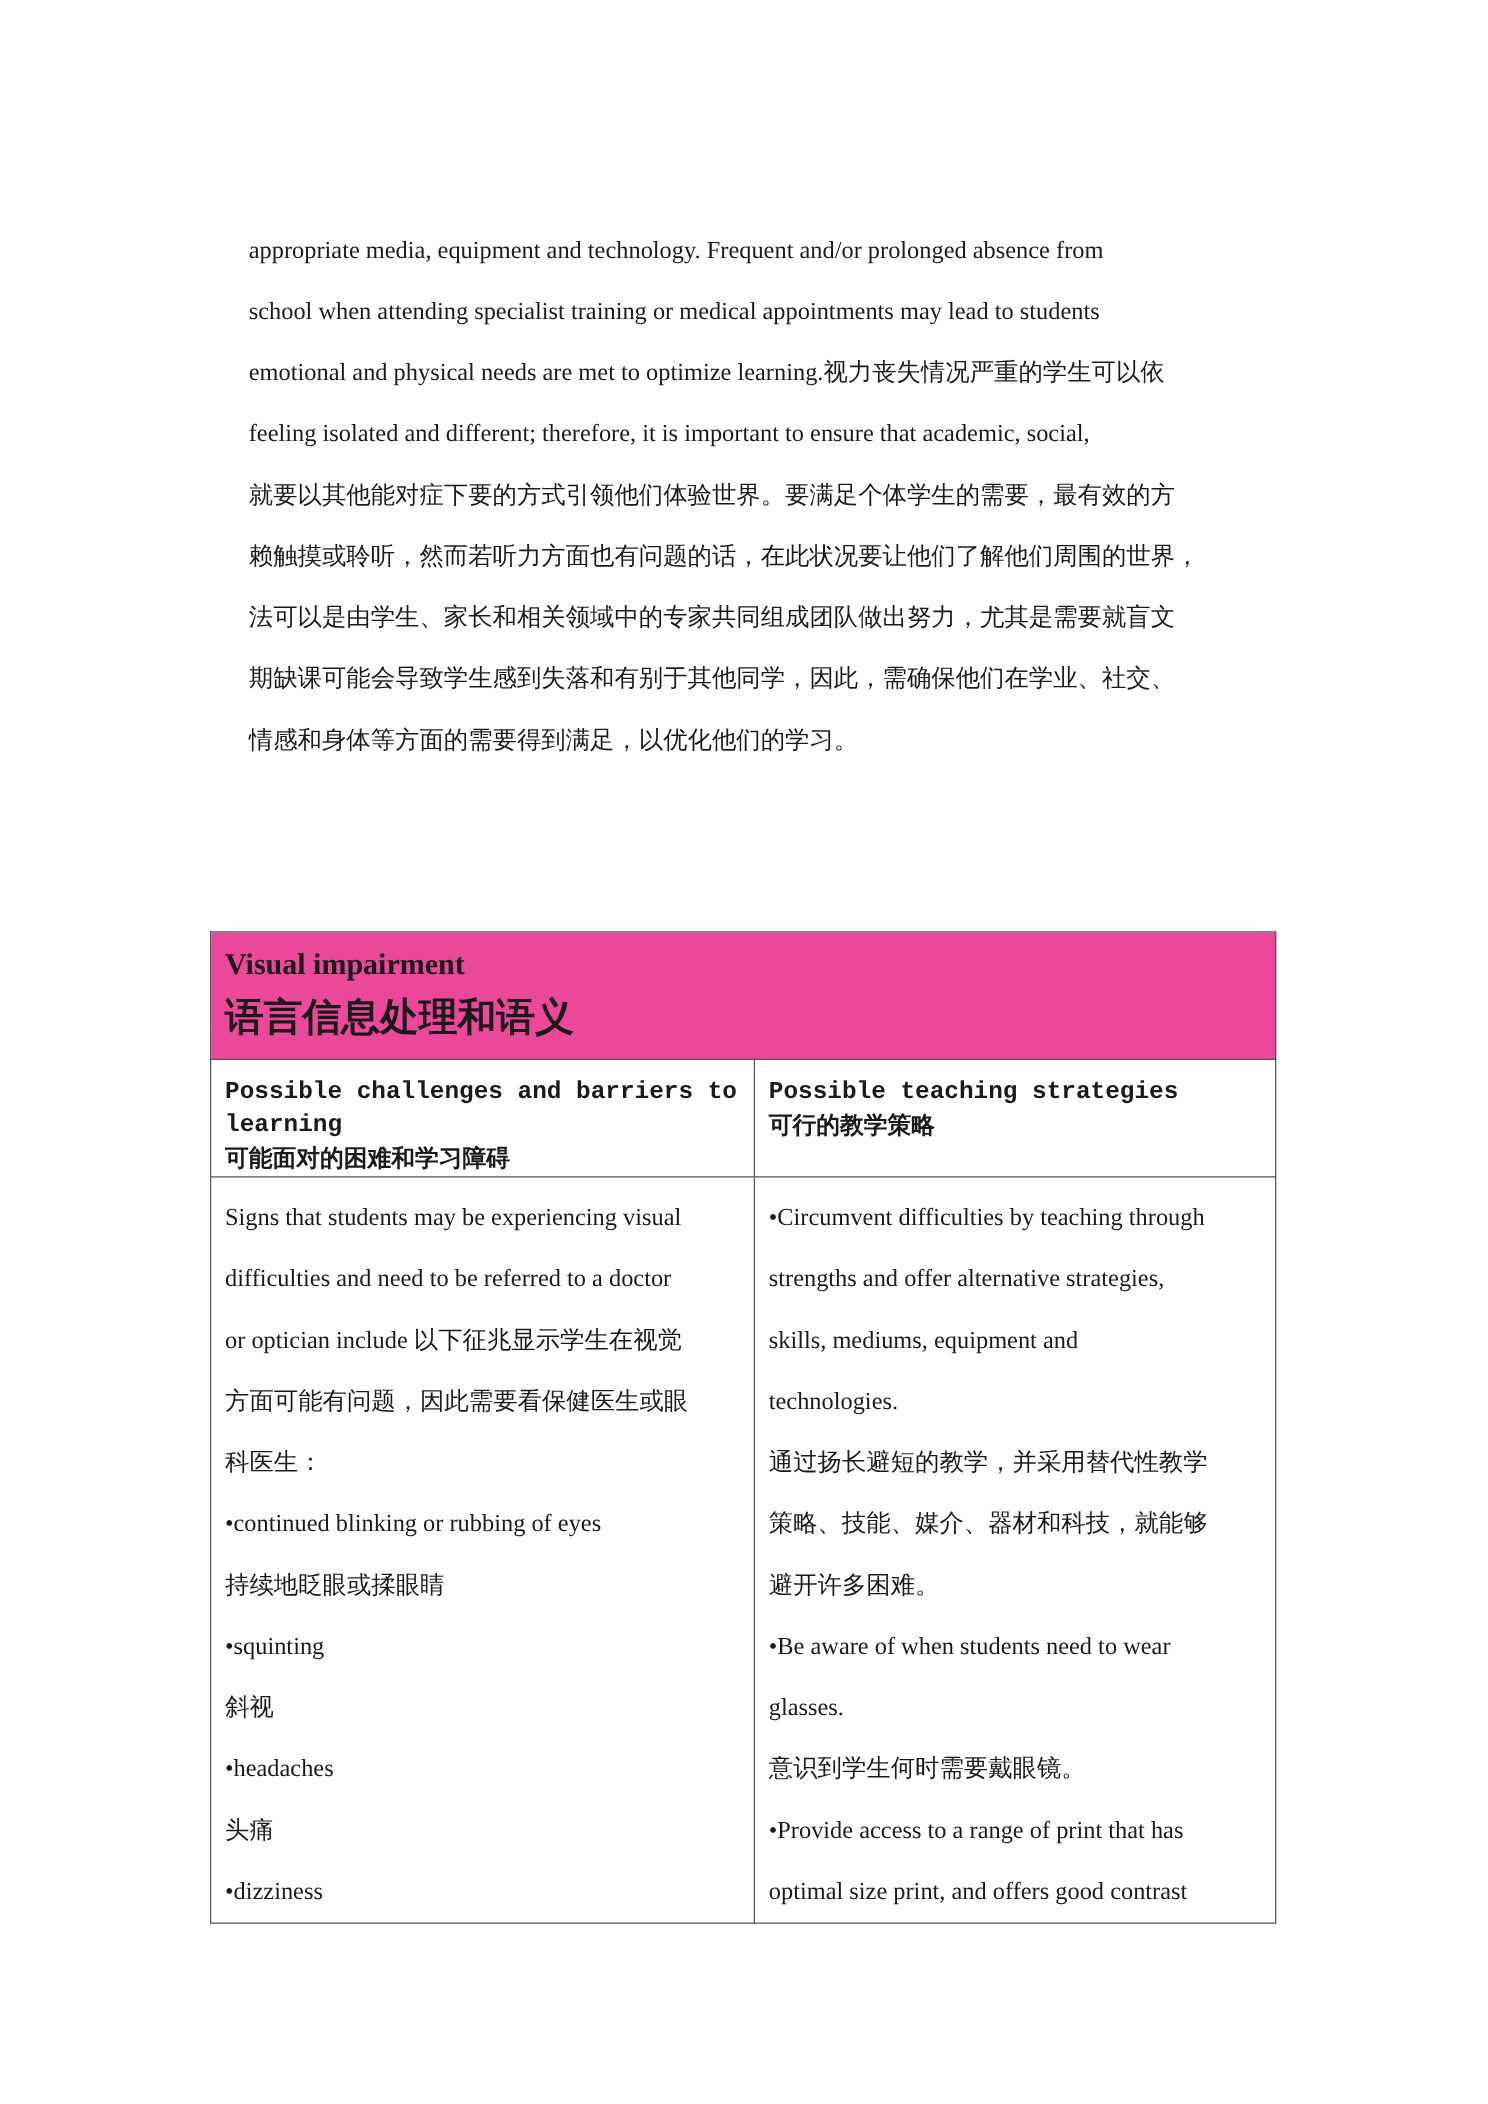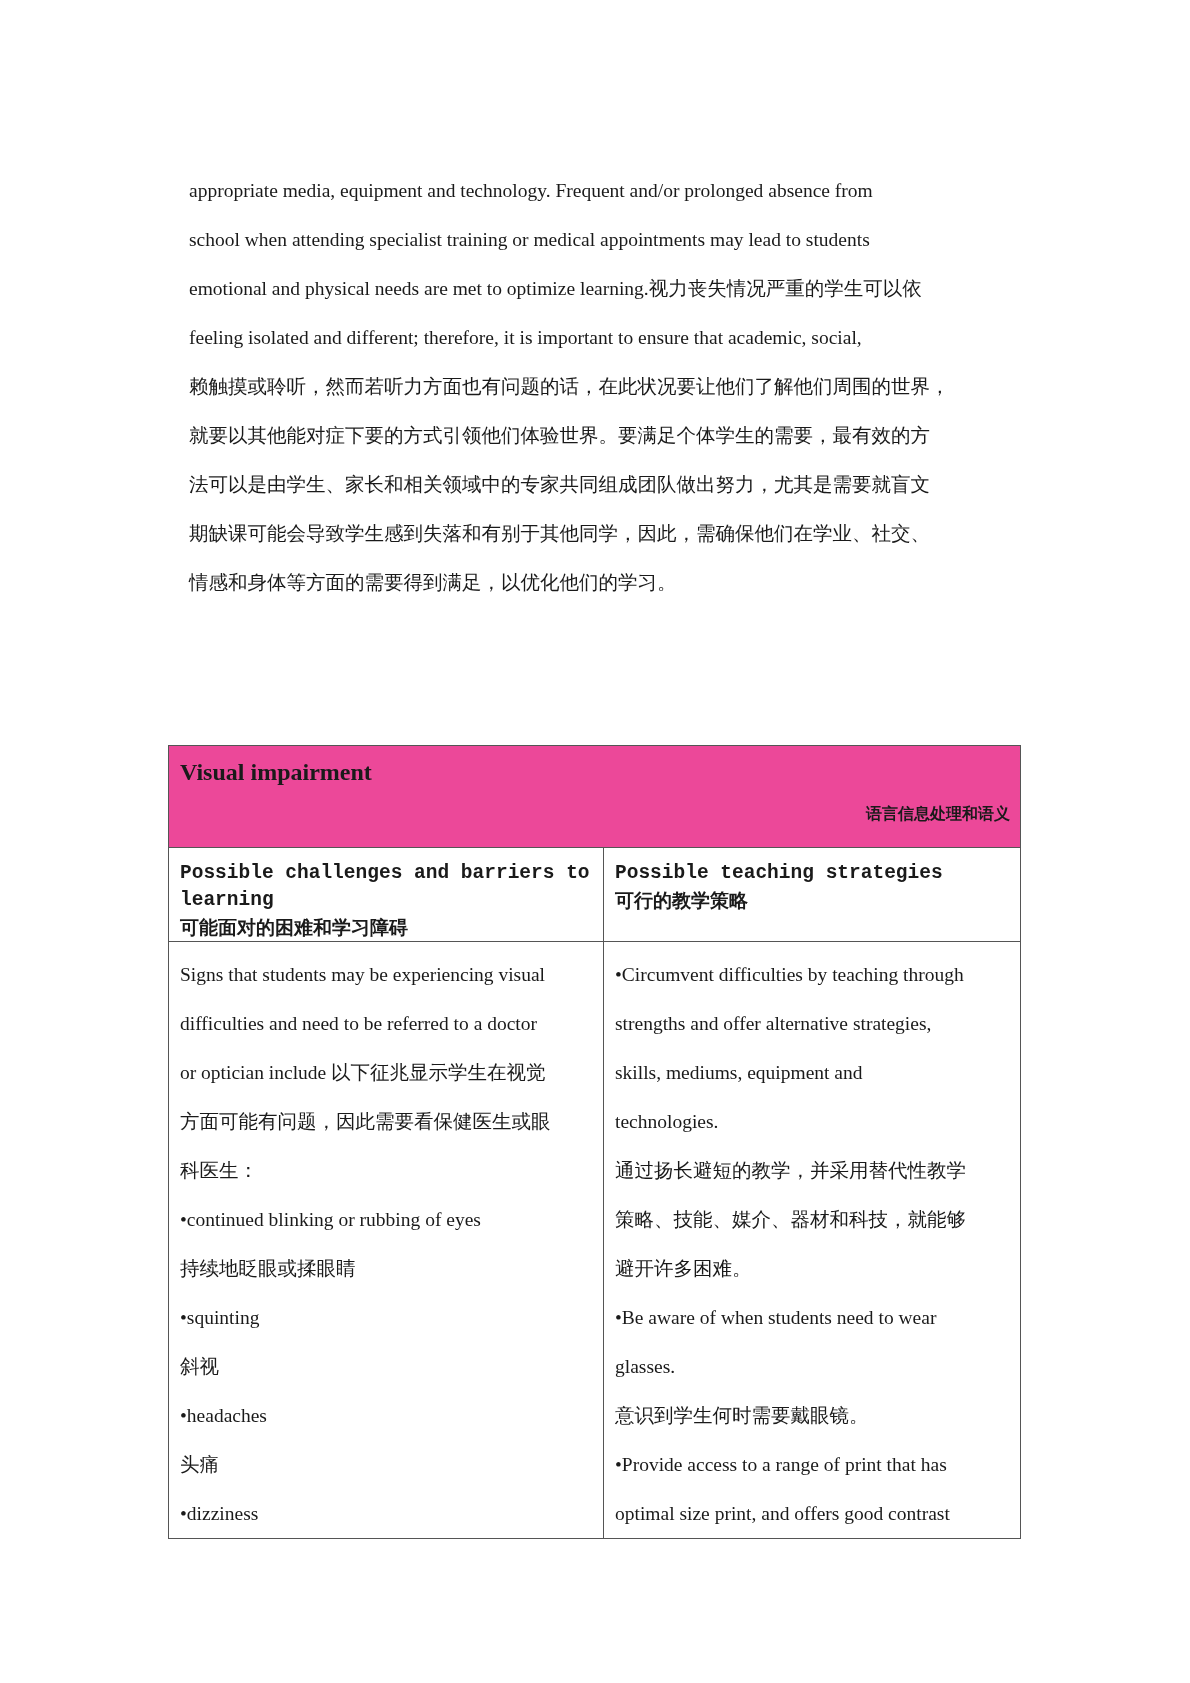--- a/index.html
+++ b/index.html
@@ -2,48 +2,48 @@
 <html><head>
   <meta charset="utf-8">
   <style>
     html, body { margin: 0; padding: 0; background: #ffffff; }
     body {
       width: 1190px; height: 1683px; position: relative; overflow: hidden;
       font-family: "Liberation Serif", "DejaVu Serif", serif; color: #1a1a1a;
     }
     .para {
       position: absolute; left: 181px; top: 158px; width: 838px;
-      font-size: 19.5px; line-height: 49px; margin: 8px;
+      font-size: 19.5px; line-height: 49px; margin: 18px;
       text-align: justify;
     }
     .para .line { display: block; white-space: nowrap; height: 49px; }
     .tbl {
       position: absolute; left: 168px; top: 745px; width: 852px;
       border-collapse: collapse; table-layout: fixed;
     }
     .tbl td { border: 1.5px solid #555; vertical-align: top; padding: 0; }
     .title-cell { background: #ddd6c1; height: 95px; padding: 6px 10px 0 11px !important; }
     .title-en { font-weight: bold; font-size: 24px; line-height: 40px; display: block; margin-top: 0; }
-    .title-zh { font-weight: bold; font-size: 16px; line-height: 44px; display: block; font-family: "DejaVu Sans", sans-serif; text-align: right; }
+    .title-zh { font-weight: bold; font-size: 31px; line-height: 44px; display: block; font-family: "DejaVu Sans", sans-serif; }
     .col-head { height: 72px; padding: 12px 10px 0 11px !important; font-size: 19.5px; font-weight: bold; line-height: 27px; }
     .col-head .zh { display: block; font-family: "DejaVu Sans", sans-serif; font-size: 19px; }
     .col-head .en { display: block; font-family: Liberation Mono, monospace; }
     .body-cell { padding: 8px 10px 0 11px !important; font-size: 19.5px; line-height: 49px; height: 585px; overflow: hidden; }
     .body-cell .ln { display: block; white-space: nowrap; height: 49px; }
   </style>
 </head>
 <body>
 
 <div class="para">
   <span class="line">appropriate media, equipment and technology. Frequent and/or prolonged absence from</span>
   <span class="line">school when attending specialist training or medical appointments may lead to students</span>
   <span class="line">emotional and physical needs are met to optimize learning.视力丧失情况严重的学生可以依</span>
   <span class="line">feeling isolated and different; therefore, it is important to ensure that academic, social,</span>
+  <span class="line">就要以其他能对症下要的方式引领他们体验世界。要满足个体学生的需要，最有效的方</span>
   <span class="line">赖触摸或聆听，然而若听力方面也有问题的话，在此状况要让他们了解他们周围的世界，</span>
-  <span class="line">就要以其他能对症下要的方式引领他们体验世界。要满足个体学生的需要，最有效的方</span>
   <span class="line">法可以是由学生、家长和相关领域中的专家共同组成团队做出努力，尤其是需要就盲文</span>
   <span class="line">期缺课可能会导致学生感到失落和有别于其他同学，因此，需确保他们在学业、社交、</span>
   <span class="line">情感和身体等方面的需要得到满足，以优化他们的学习。</span>
 </div>
 
 <table class="tbl">
   <colgroup>
       <col style="width:435px">
       <col style="width:417px">
     </colgroup>

